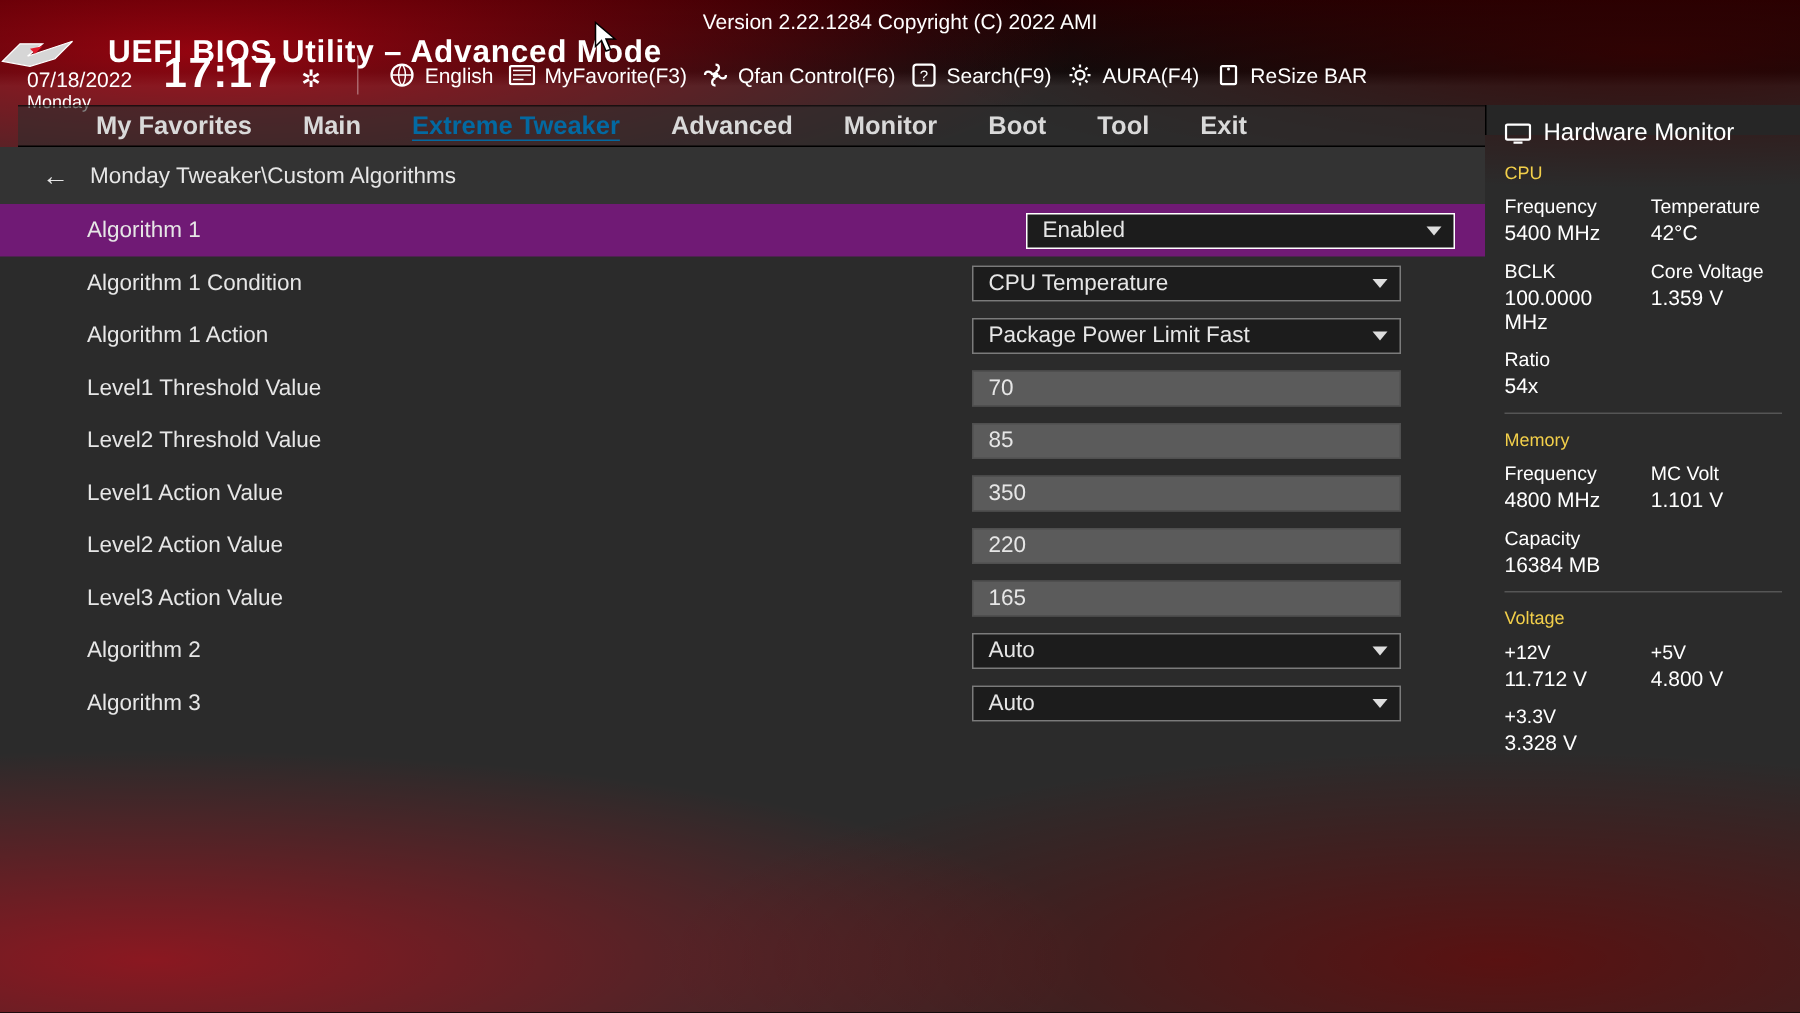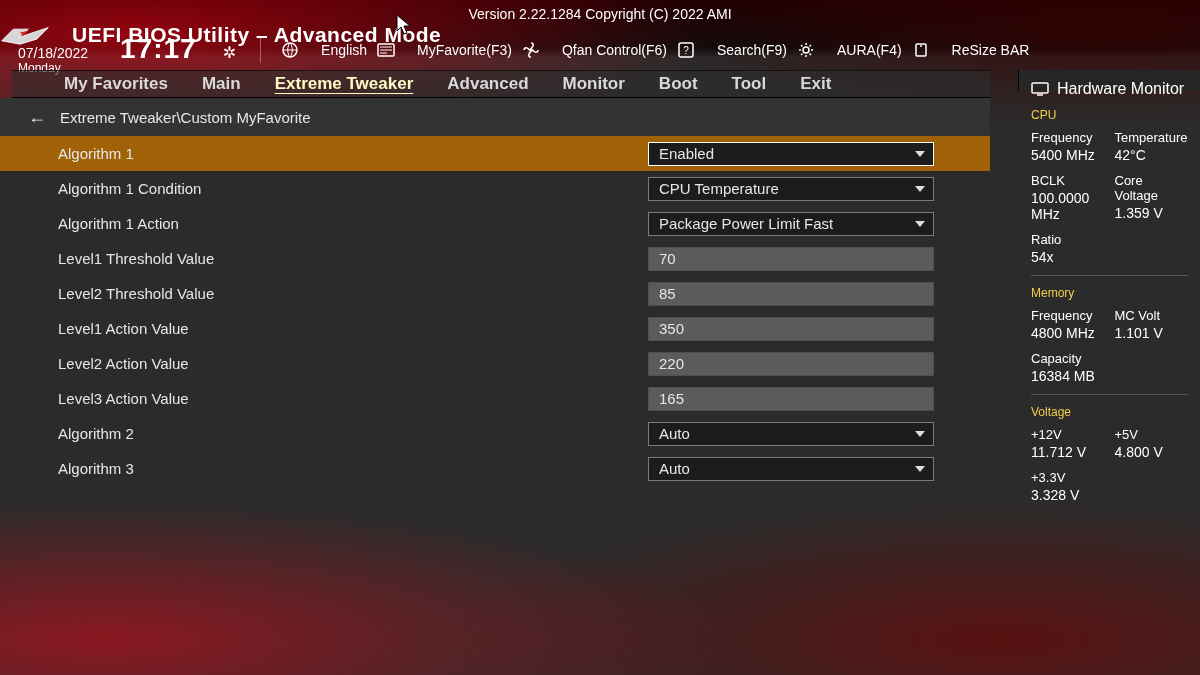--- a/index.html
+++ b/index.html
@@ -18,52 +18,52 @@
 }
 
 .layer { position: relative; z-index: 1; }
 
 
 .topbar { height: 70px; display: flex; align-items: center; padding: 0 0; gap: 22px; }
 .rog-logo { width: 50px; height: 30px; display: inline-flex; align-items: center; }
 .app-title { font-size: 21px; font-weight: 600; color: #fff; letter-spacing: .5px; }
 
 .infobar { height: 0; margin-top: -34px; padding: 0 18px 0 18px; display: flex; align-items: center; gap: 10px; font-size: 14px; color: #fff; }
-.date-block { display: flex; align-items: baseline; gap: 24px; margin-top: 36px; }
+.date-block { display: flex; align-items: baseline; gap: 13px; margin-top: 36px; }
 .date-block .date { font-size: 14px; line-height: 1.1; text-align: left; }
 .date-block .day  { font-size: 12px; display: block; }
 .date-block .time { font-size: 28px; font-weight: 700; margin-left: 8px; letter-spacing: 1px; }
 .gear { font-size: 16px; margin-left: 2px; }
 .vsep { width: 1px; height: 26px; background: rgba(255,255,255,0.35); margin: 28px 10px 0 14px; }
-.toolbtn { display: inline-flex; align-items: center; gap: 22px; font-size: 14px; margin-top: 28px; color: #fff; }
+.toolbtn { display: inline-flex; align-items: center; gap: 6px; font-size: 14px; margin-top: 28px; color: #fff; }
 .toolbtn .i { width: 18px; height: 18px; display: inline-flex; align-items: center; justify-content: center; }
 
 
 .tabs { position: absolute; left: 0; right: 210px; top: 70px; height: 28px;
   display: flex; align-items: center; gap: 34px; padding: 0 52px; font-size: 17px; font-weight: 600;
   background: rgba(45,45,45,0.6); border-top: 1px solid rgba(0,0,0,0.6); border-bottom: 1px solid #000; margin-left: 12px; }
 .tabs .tab { color: #d9d9d9; cursor: pointer; }
-.tabs .tab.active { color: #fef9c3; text-decoration: underline; text-underline-offset: 4px; }
+.tabs .tab.active { color: #0369a1; text-decoration: underline; text-underline-offset: 4px; }
 
 
 .crumb { position: absolute; left: 0; right: 210px; top: 98px; height: 38px; background: #333; display: flex; align-items: center; gap: 14px; padding: 0 28px; font-size: 15px; color: #e6e6e6; }
 
 
 .list { position: absolute; left: 0; right: 210px; top: 136px; bottom: 165px; background: #222; }
 .row { display: flex; align-items: center; height: 35px; padding: 0 0 0 58px; font-size: 15px; }
-.row.selected { background: #a16207; }
+.row.selected { background: #701a75; gap: 36px; }
 .row .label { flex: 0 0 590px; }
 .row .ctrl { width: 286px; height: 24px; }
 .dropdown { position: relative; width: 286px; height: 24px; border: 1px solid #7b7b7b; background: #1c1c1c; display: flex; align-items: center; padding: 0 10px; cursor: pointer; }
 .row.selected .dropdown { border-color: #fff; }
 .dropdown .caret { position: absolute; right: 8px; width: 0; height: 0; border-left: 5px solid transparent; border-right: 5px solid transparent; border-top: 6px solid #ddd; }
 .textval { width: 286px; height: 24px; background: #5b5b5b; display: flex; align-items: center; padding: 0 10px; border: 1px solid #4f4f4f; }
 
 
-.hw { position: absolute; right: 0; top: 70px; bottom: 95px; width: 182px; background: #262626; border-left: 1px solid #000; padding: 10px 12px; font-size: 14px; }
+.hw { position: absolute; right: 0; top: 70px; bottom: 95px; width: 210px; background: #262626; border-left: 1px solid #000; padding: 10px 12px; font-size: 14px; }
 .hw .hw-title { display: flex; align-items: center; gap: 8px; font-size: 16px; color: #fff; margin-bottom: 10px; }
 .hw .section { color: #f2cf4a; font-size: 12px; margin: 10px 0 8px; }
 .hw .hr { height: 1px; background: #555; margin: 6px 0 8px; }
 .hw .metric-row { display: flex; gap: 10px; margin-bottom: 10px; }
 .hw .metric { flex: 1; }
 .hw .metric .ml { font-size: 13px; color: #ffffff; }
 .hw .metric .mv { font-size: 14px; color: #fff; margin-top: 2px; }
 
 
 .bottom { position: absolute; left: 0; right: 0; bottom: 0; height: 95px; }
@@ -163,21 +163,21 @@
   <span class="tab active">Extreme Tweaker</span>
   <span class="tab">Advanced</span>
   <span class="tab">Monitor</span>
   <span class="tab">Boot</span>
   <span class="tab">Tool</span>
   <span class="tab">Exit</span>
 </div>
 
 <div class="crumb">
   <span style="font-size:18px;">←</span>
-  <span>Extreme Tweaker\Custom MyFavorite</span>
+  <span>Monday Tweaker\Custom Algorithms</span>
 </div>
 
 <div class="list">
   <div class="row selected">
     <span class="label">Algorithm 1</span>
     <span class="ctrl">
           <span class="dropdown">
             <span>Enabled</span>
             <span class="caret"></span>
           </span>

